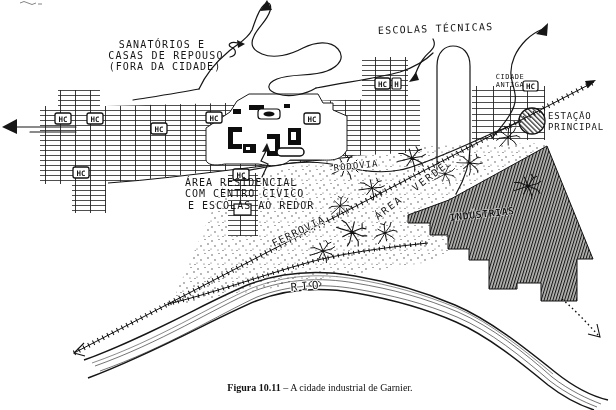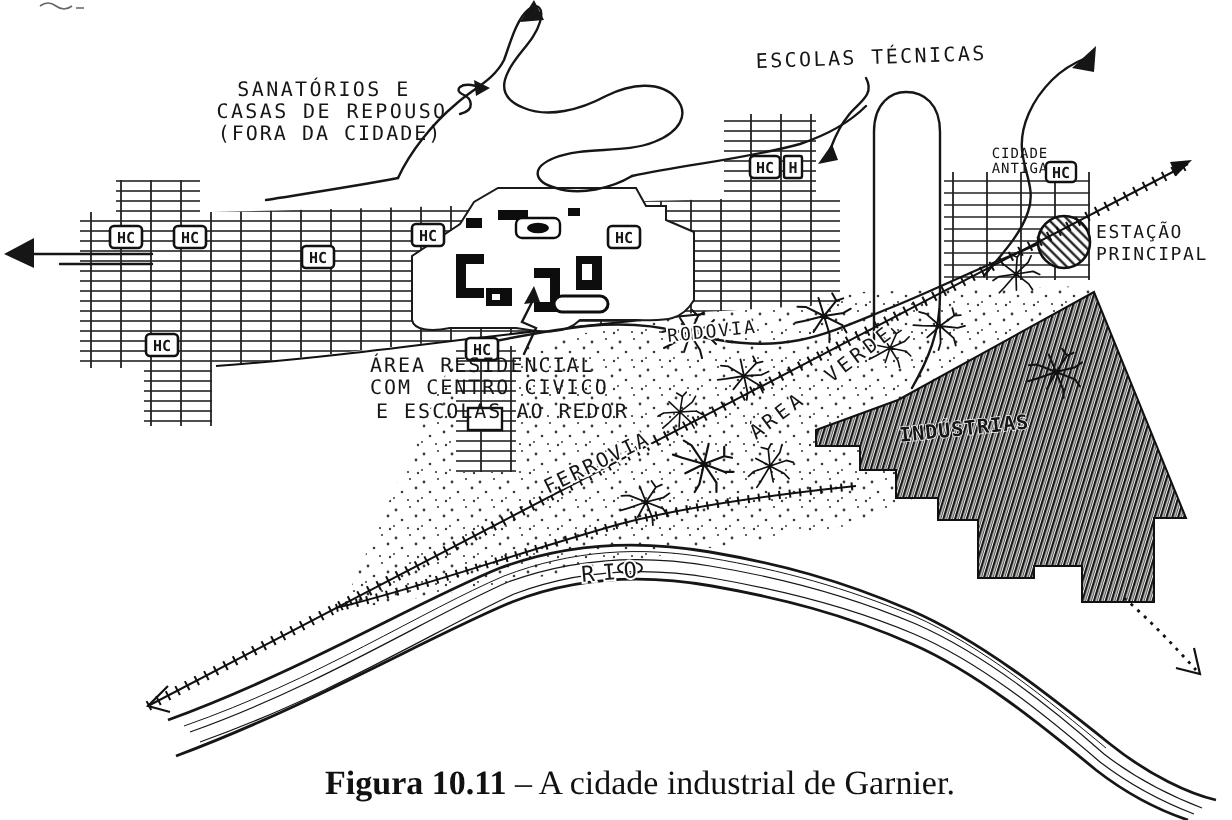--- a/index.html
+++ b/index.html
@@ -1,20 +1,20 @@
 <!DOCTYPE html>
 <html><head>
 <meta charset="utf-8">
 <style>
   html,body{margin:0;padding:0;background:#ffffff;}
   .page{position:relative;width:616px;height:410px;background:#ffffff;overflow:hidden;
         font-family:"DejaVu Sans Mono", monospace;}
   svg{position:absolute;left:0;top:0;}
   .caption{position:absolute;left:150px;top:382px;width:340px;text-align:center;
-           font-family:"Liberation Serif", serif;font-size:17px;color:#111;}
+           font-family:"Liberation Serif", serif;font-size:10px;color:#111;}
   .caption b{font-weight:bold;}
   text{fill:#161616;}
   .lbl{font-family:"DejaVu Sans Mono", monospace;}
 </style>
 </head>
 <body>
 
 <div class="page">
 
 <svg width="616" height="410" viewBox="0 0 616 410">

